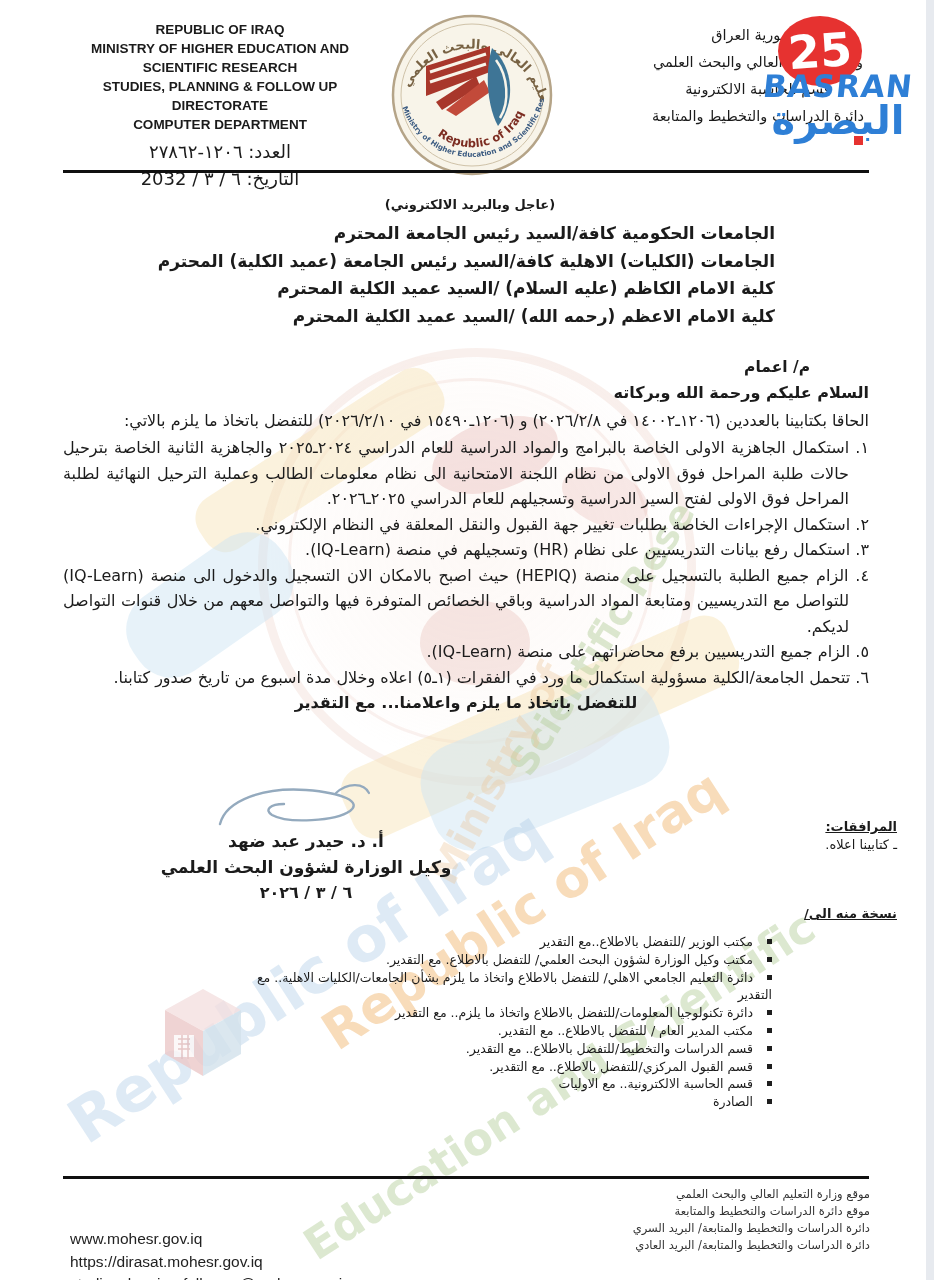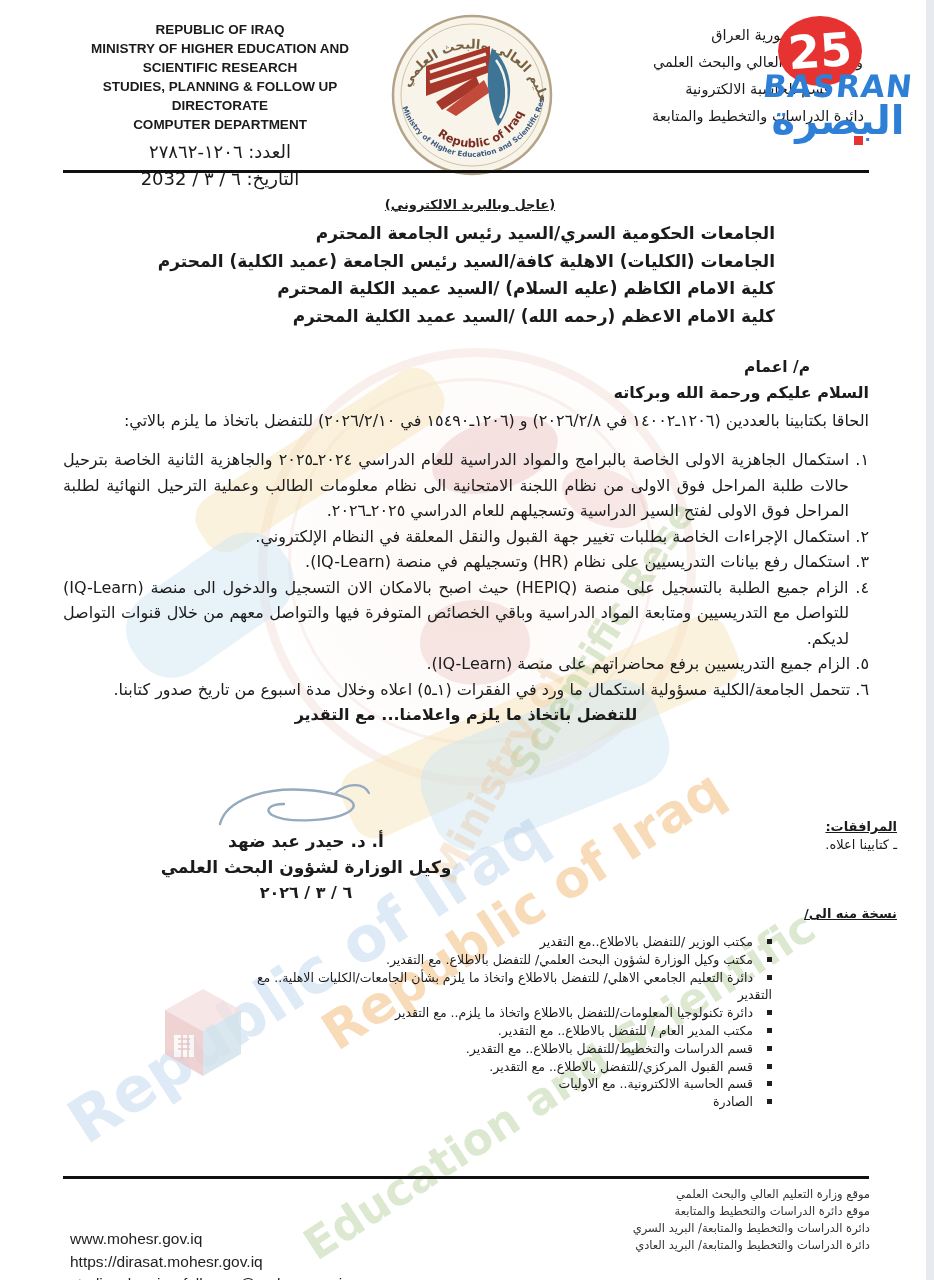--- a/index.html
+++ b/index.html
@@ -60,36 +60,36 @@
   .hdr-left-ar{direction:rtl;font-family:"DejaVu Sans",sans-serif;font-size:18px;line-height:19px;font-weight:normal;margin-top:8px;}
   .hdr-logo{position:absolute;left:376px;top:10px;width:192px;height:168px;z-index:2;}
   .hdr-right{
     position:absolute;left:584px;top:22px;width:348px;z-index:2;
     direction:rtl;text-align:center;font-size:14.5px;line-height:27px;
   }
   .hdr-rule{position:absolute;left:63px;top:170px;width:806px;height:3px;background:#101010;z-index:2;}
   
   .urgent{
     position:absolute;left:150px;top:197px;width:640px;z-index:2;
-    direction:rtl;text-align:center;font-weight:bold;font-size:13px;text-decoration:underline;
+    direction:rtl;text-align:center;font-weight:bold;font-size:13px;
   }
   .addressees{
     position:absolute;left:150px;top:220px;width:625px;z-index:2;
     direction:rtl;text-align:right;font-weight:bold;font-size:17px;line-height:27.5px;
   }
   .subject{
     position:absolute;left:200px;top:358px;width:610px;z-index:2;
     direction:rtl;text-align:right;font-weight:bold;font-size:15.5px;
   }
   .body-block{
     position:absolute;left:63px;top:380px;width:806px;z-index:2;
     direction:rtl;text-align:right;font-size:16px;line-height:25.5px;
   }
   .greeting{font-weight:bold;margin-bottom:2px;}
-  .intro{text-align:justify;margin-bottom:14px;}
+  .intro{text-align:justify;margin-bottom:2px;}
   .num-item{padding-right:20px;text-indent:-20px;text-align:justify;}
   .closing{font-weight:bold;text-align:center;margin-top:0;font-size:16px;}
   
   .sig-scribble{position:absolute;left:212px;top:780px;z-index:2;}
   .sig-block{
     position:absolute;left:138px;top:828px;width:336px;z-index:2;
     direction:rtl;text-align:center;font-weight:bold;font-size:17px;line-height:26px;
   }
   .sig-date{font-size:16px;}
   
@@ -203,21 +203,21 @@
     <div>جمهورية العراق</div>
     <div>وزارة التعليم العالي والبحث العلمي</div>
     <div>قسم الحاسبة الالكترونية</div>
     <div>دائرة الدراسات والتخطيط والمتابعة</div>
   </div>
 
   <div class="hdr-rule"></div>
 
   <div class="urgent">(عاجل وبالبريد الالكتروني)</div>
   <div class="addressees">
-    <div>الجامعات الحكومية السري/السيد رئيس الجامعة المحترم</div>
+    <div>الجامعات الحكومية كافة/السيد رئيس الجامعة المحترم</div>
     <div>الجامعات (الكليات) الاهلية كافة/السيد رئيس الجامعة (عميد الكلية) المحترم</div>
     <div>كلية الامام الكاظم (عليه السلام) /السيد عميد الكلية المحترم</div>
     <div>كلية الامام الاعظم (رحمه الله) /السيد عميد الكلية المحترم</div>
   </div>
 
   <div class="subject">م/ اعمام</div>
 
   <div class="body-block">
     <div class="greeting">السلام عليكم ورحمة الله وبركاته</div>
     <div class="intro">الحاقا بكتابينا بالعددين (١٢٠٦ـ١٤٠٠٢ في ٢٠٢٦/٢/٨) و (١٢٠٦ـ١٥٤٩٠ في ٢٠٢٦/٢/١٠) للتفضل باتخاذ ما يلزم بالاتي:</div>

